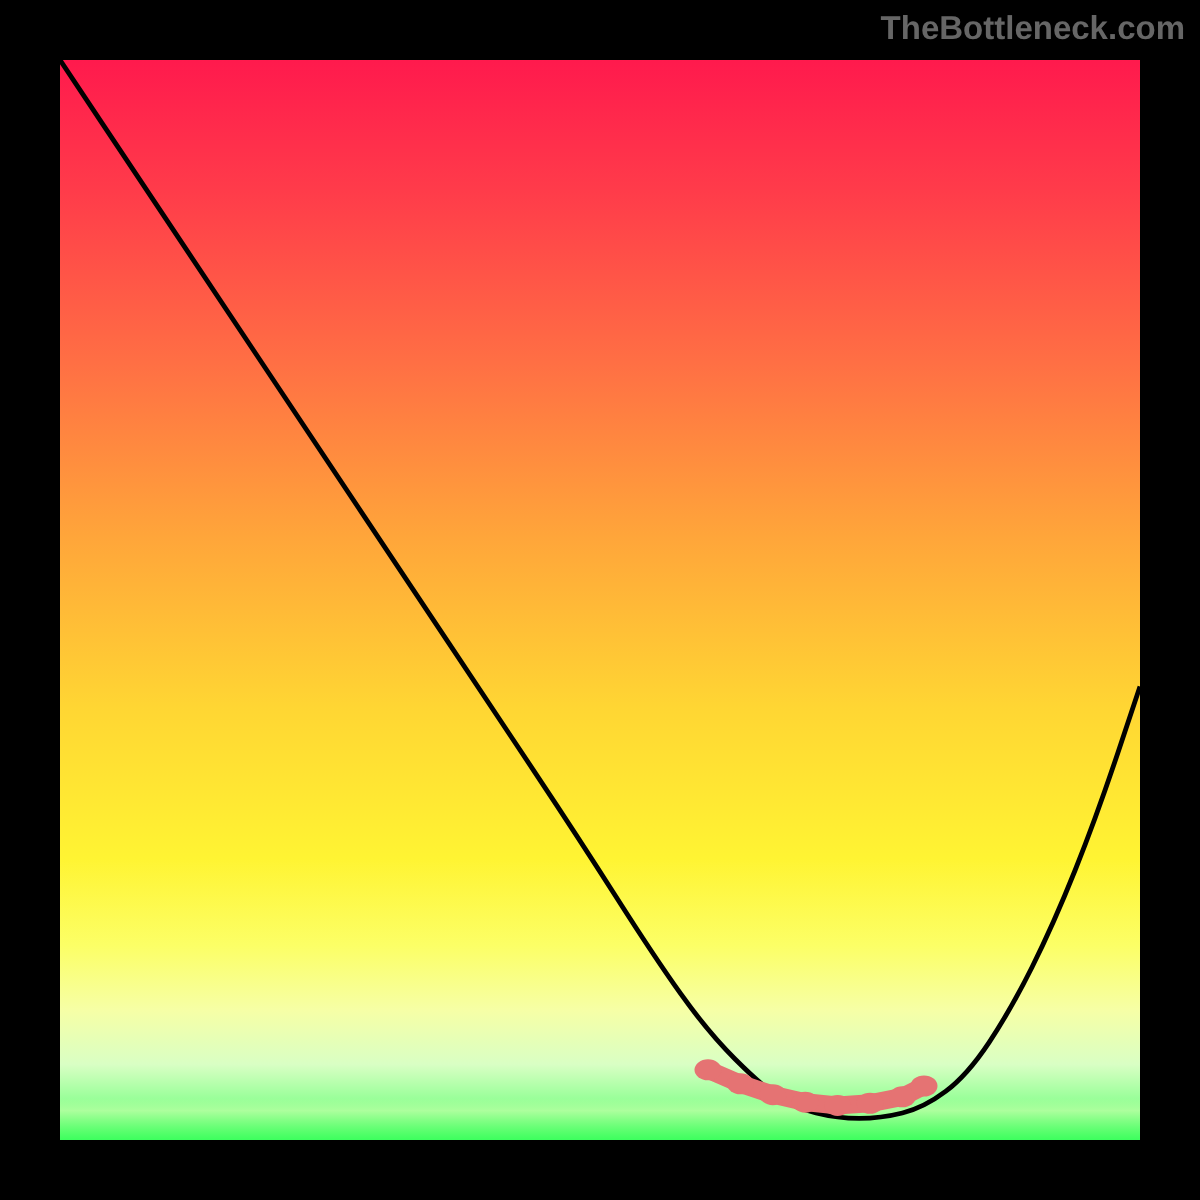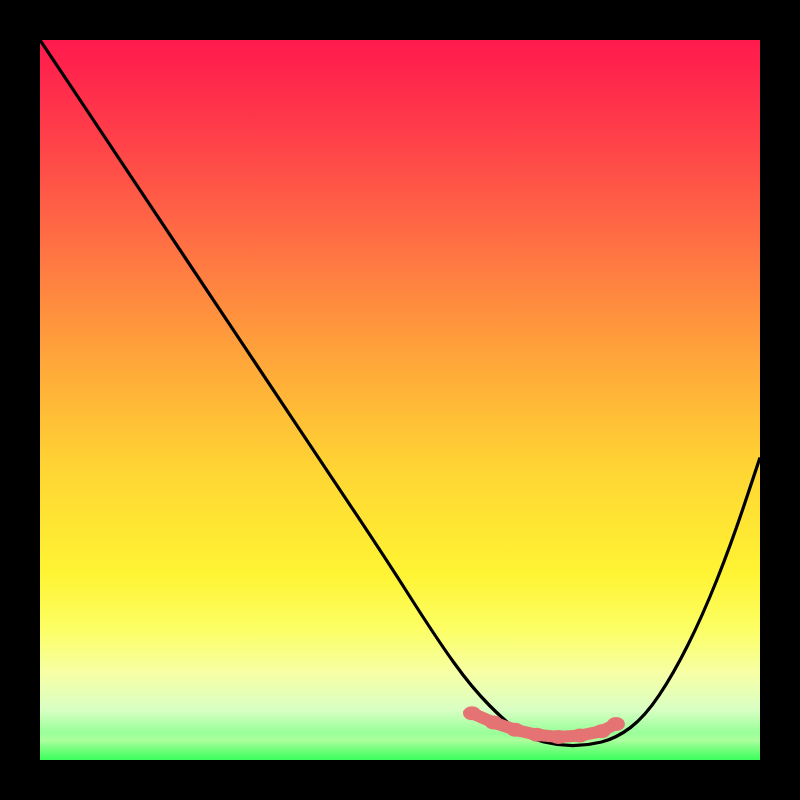--- a/index.html
+++ b/index.html
@@ -60,20 +60,21 @@
   }
   svg.curve {
     position: absolute;
     inset: 0;
   }
 </style>
 </head>
 <body>
 
 <div class="frame">
+  <div class="watermark">TheBottleneck.com</div>
 
   <div class="plot">
     <div class="gradient"></div>
     <div class="green-band"></div>
 
     <svg class="curve" viewBox="0 0 720 720" preserveAspectRatio="none">
       <path id="curve-path" fill="none" stroke="#000" stroke-width="3.2" d="M 0,0 Q 0,0 28.8,43.19999999999999 Q 57.6,86.39999999999998 86.4,129.59999999999997 Q 115.2,172.79999999999995 144,215.99999999999997 Q 172.79999999999998,259.2 201.6,302.4 Q 230.4,345.59999999999997 259.2,388.79999999999995 Q 288,432 316.79999999999995,475.2 Q 345.59999999999997,518.4 370.8,558 Q 396.00000000000006,597.6 414,622.8 Q 432,648 450,666 Q 468,684 478.8,691.2 Q 489.6,698.4 504,702 Q 518.4,705.6 532.8,705.6 Q 547.2,705.6 561.6,702 Q 576,698.4 590.4,687.5999999999999 Q 604.8,676.8 619.2,655.2 Q 633.6,633.6 648,604.8 Q 662.4,576 676.8,540 Q 691.1999999999999,504 705.5999999999999,460.8 T 720,417.6"></path>
       <g id="markers">
           <path d="M 432,673.2 L 453.6,682.56 L 475.20000000000005,689.76 L 496.79999999999995,694.8 L 518.4,696.96 L 540,695.52 L 561.6,691.2 L 576,684" fill="none" stroke="#e57373" stroke-width="12" stroke-linecap="round"></path>
           <ellipse cx="432" cy="673.2" rx="9" ry="7" fill="#e57373" stroke="#c95555" stroke-width="0"></ellipse>

